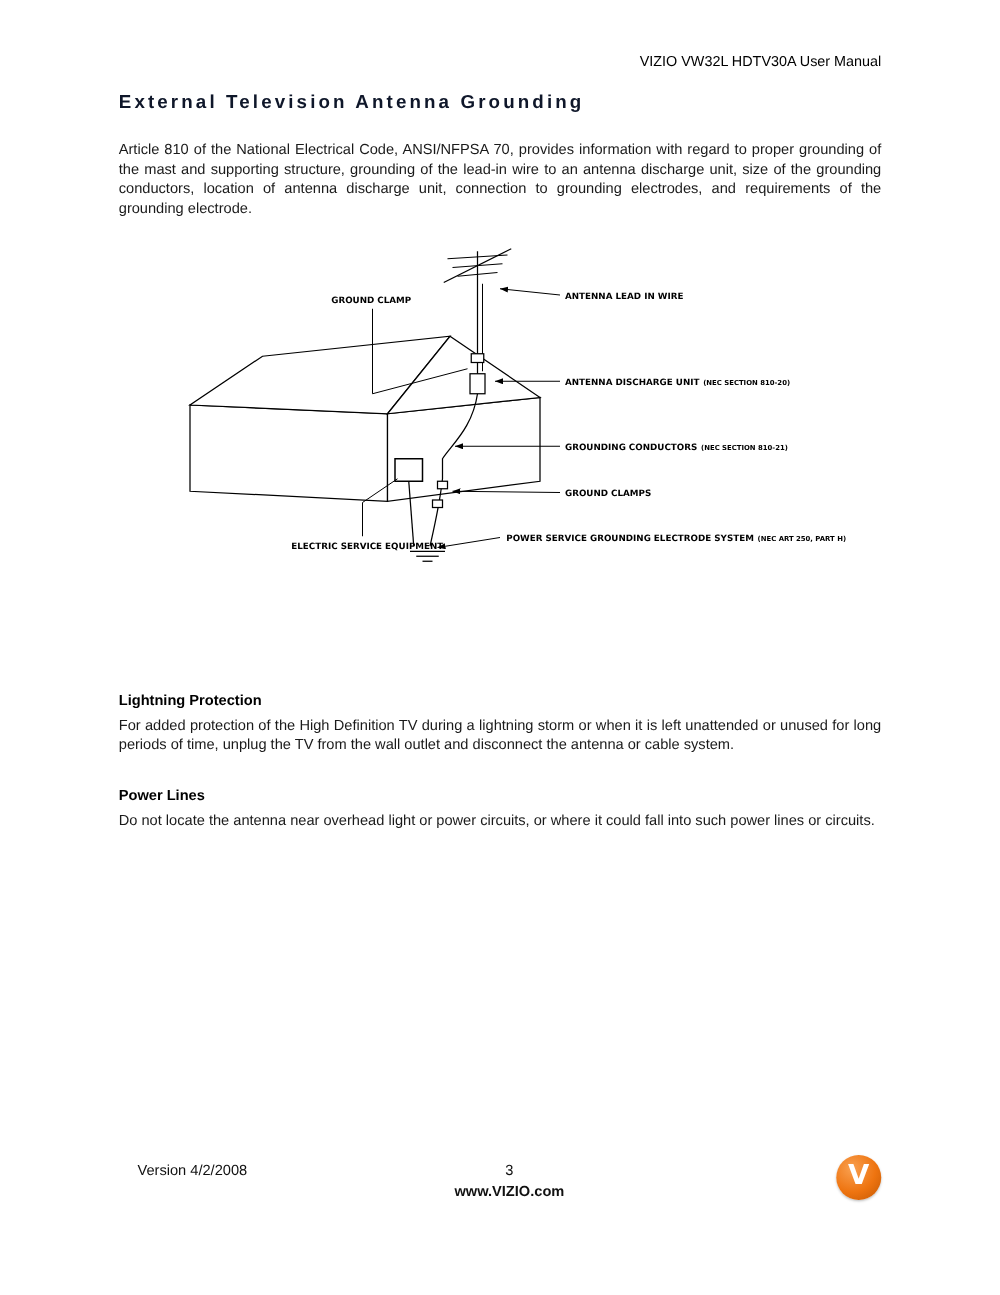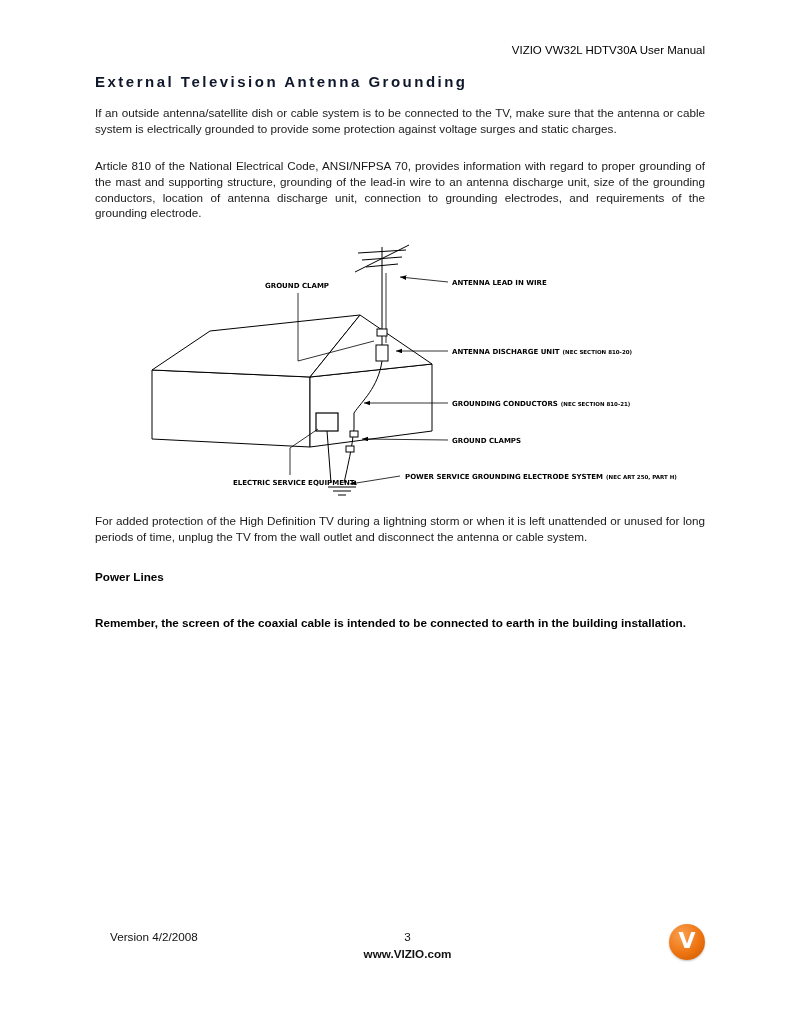--- a/index.html
+++ b/index.html
@@ -101,21 +101,20 @@
 
 <div class="page">
 
   <div class="header">
     <span>VIZIO VW32L HDTV30A User Manual</span>
   </div>
 
 
   <h2 class="subtitle">External Television Antenna Grounding</h2>
 
-  <p class="body-text">If an outside antenna/satellite dish or cable system is to be connected to the TV, make sure that the antenna or cable system is electrically grounded to provide some protection against voltage surges and static charges.</p>
 
   <p class="body-text mt-lg">Article 810 of the National Electrical Code, ANSI/NFPSA 70, provides information with regard to proper grounding of the mast and supporting structure, grounding of the lead-in wire to an antenna discharge unit, size of the grounding conductors, location of antenna discharge unit, connection to grounding electrodes, and requirements of the grounding electrode.</p>
 
   <div class="diagram">
     <svg width="560" height="255" viewBox="0 0 560 255">
       <defs>
         <marker id="arr" markerWidth="9" markerHeight="7" refX="8" refY="3" orient="auto">
           <path d="M0,0 L8,3 L0,6 Z" fill="#000"></path>
         </marker>
       </defs>
@@ -168,25 +167,26 @@
       <text x="115" y="45" class="dlabel"><tspan>GROUND CLAMP</tspan></text>
       <text x="302" y="42" class="dlabel"><tspan>ANTENNA LEAD IN WIRE</tspan></text>
       <text x="302" y="111" class="dlabel"><tspan>ANTENNA DISCHARGE UNIT</tspan><tspan class="dnote" dx="3">(NEC SECTION 810-20)</tspan></text>
       <text x="302" y="163" class="dlabel"><tspan>GROUNDING CONDUCTORS</tspan><tspan class="dnote" dx="3">(NEC SECTION 810-21)</tspan></text>
       <text x="302" y="200" class="dlabel"><tspan>GROUND CLAMPS</tspan></text>
       <text x="255" y="236" class="dlabel"><tspan>POWER SERVICE GROUNDING ELECTRODE SYSTEM</tspan><tspan class="dnote" dx="3">(NEC ART 250, PART H)</tspan></text>
       <text x="83" y="242" class="dlabel"><tspan>ELECTRIC SERVICE EQUIPMENT</tspan></text>
     </svg>
   </div>
 
+  <h3 class="sub-heading">Lightning Protection</h3>
   <p class="body-text">For added protection of the High Definition TV during a lightning storm or when it is left unattended or unused for long periods of time, unplug the TV from the wall outlet and disconnect the antenna or cable system.</p>
 
   <h3 class="sub-heading power">Power Lines</h3>
+  <p class="body-text">Do not locate the antenna near overhead light or power circuits, or where it could fall into such power lines or circuits.</p>
 
-  <p class="bold-note">Remember, the screen of the coaxial cable is intended to be connected to earth in the building installation.</p>
 
   <div class="footer">
     <span class="f-left">Version 4/2/2008</span>
     <span class="f-page">3</span>
     <div class="f-site">www.VIZIO.com</div>
     <div class="logo">
       <span class="logo-v">V</span>
     </div>
   </div>
 

